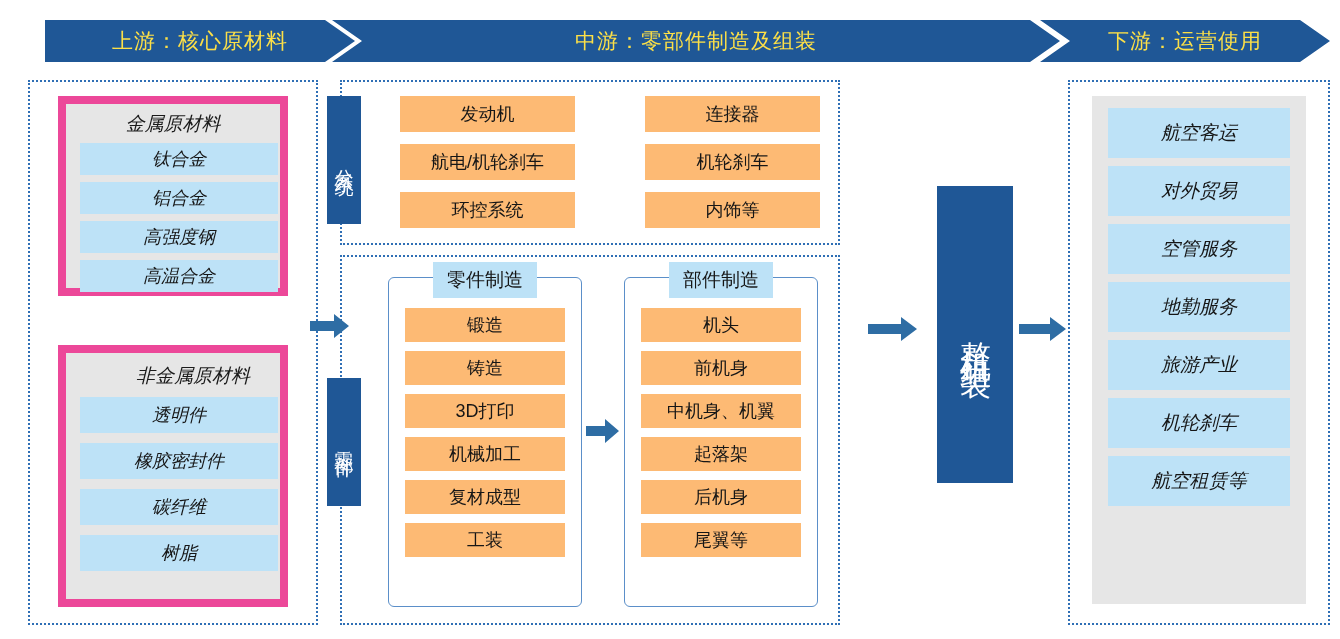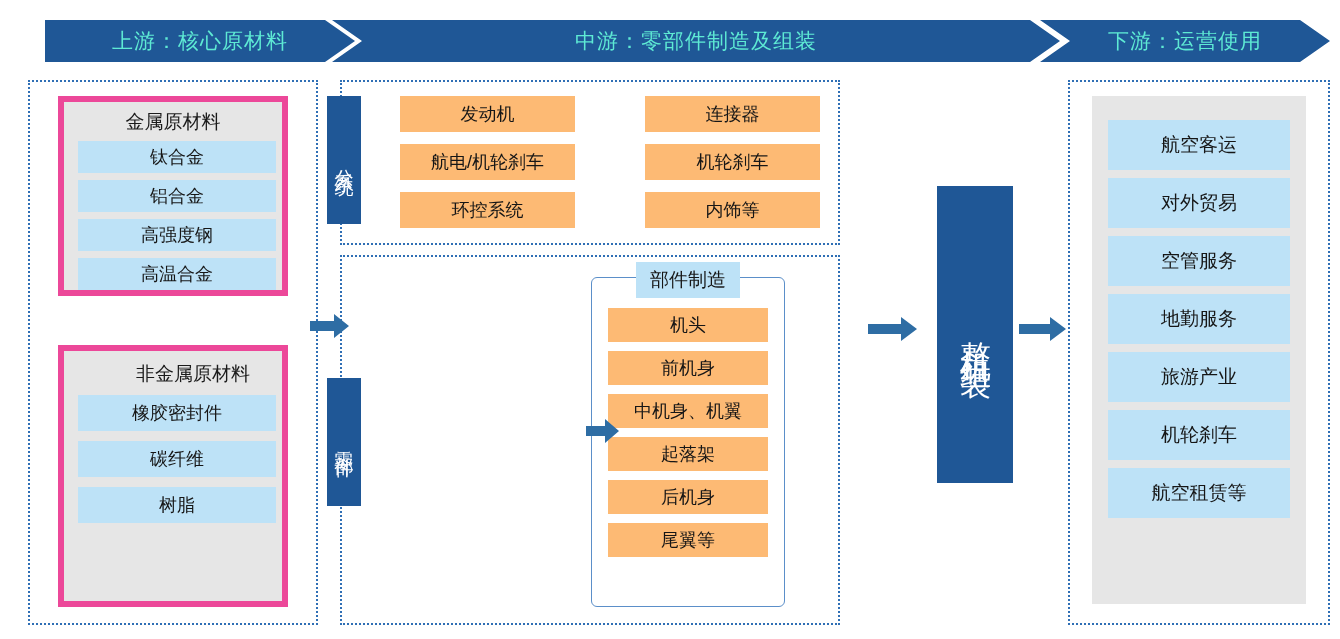--- a/index.html
+++ b/index.html
@@ -10,21 +10,21 @@
     color:#1a1a1a;
     overflow:hidden;
     position:relative;
   }
   .stage{position:relative;width:1340px;height:639px;}
 
   
   .banner{
     position:absolute;
     background:#1f5796;
-    color:#5eead4;
+    color:#fde047;
     font-size:21px;
     display:flex;align-items:center;justify-content:center;
     letter-spacing:1px;
     box-sizing:border-box;
     text-align:center;
   }
   .banner.arrowed{
     clip-path:polygon(0 0, calc(100% - 30px) 0, 100% 50%, calc(100% - 30px) 100%, 0 100%);
   }
   .banner.notched{
@@ -45,21 +45,21 @@
   #mid-zone-sub{left:340px;top:80px;width:500px;height:165px;}
   #mid-zone-parts{left:340px;top:255px;width:500px;height:370px;}
   #down-zone{left:1068px;top:80px;width:262px;height:545px;}
 
   
   .panel{
     position:absolute;
     background:#e6e6e6;
     box-sizing:border-box;
   }
-  .panel.framed{border:6px solid #ec4899;}
+  .panel.framed{border:8px solid #ec4899;font-style:italic;}
   #panel-metal{left:58px;top:96px;width:230px;height:200px;}
   #panel-nonmetal{left:58px;top:345px;width:230px;height:262px;}
   #panel-down{left:1092px;top:96px;width:214px;height:508px;}
 
   .panel-title{
     text-align:center;font-size:19px;color:#1a1a1a;
     padding:6px 0 2px 0;
   }
 
   
@@ -94,36 +94,36 @@
 
   
   .roundbox{
     position:absolute;
     border:1.5px solid #5b8fc9;
     border-radius:6px;
     box-sizing:border-box;
     background:#ffffff;
   }
   #box-parts{left:388px;top:277px;width:194px;height:330px;}
-  #box-comps{left:591px;top:277px;width:194px;height:330px;}
+  #box-comps{left:624px;top:277px;width:194px;height:330px;}
 
   .box-title{
     position:absolute;
     top:-16px;left:50%;transform:translateX(-50%);
     background:#bde2f7;
     font-size:19px;color:#161616;
     padding:5px 14px;
     white-space:nowrap;
   }
   .roundbox .inner{padding:30px 16px 0 16px;}
   .roundbox .chip{width:100%;height:34px;margin-bottom:9px;}
 
   
   #panel-down .chip{width:182px;height:50px;margin-bottom:8px;font-size:19px;}
-  #panel-down .stack{padding-top:24px;}
+  #panel-down .stack{padding-top:12px;font-style:italic;}
 
   
   #panel-metal .chip{width:198px;height:32px;font-size:18px;}
   #panel-nonmetal .chip{width:198px;height:36px;font-size:18px;margin-bottom:10px;}
   #panel-nonmetal .panel-title{padding-top:10px;padding-bottom:8px;padding-left:40px;}
   #panel-metal .panel-title{padding-top:7px;padding-bottom:6px;}
 
   
   #assembly{
     position:absolute;left:937px;top:186px;width:76px;height:297px;
@@ -164,20 +164,21 @@
       <div class="chip blue">钛合金</div>
       <div class="chip blue">铝合金</div>
       <div class="chip blue">高强度钢</div>
       <div class="chip blue">高温合金</div>
     </div>
   </div>
 
   <div class="panel framed" id="panel-nonmetal">
     <div class="panel-title">非金属原材料</div>
     <div class="stack">
+      <div class="chip blue">透明件</div>
       <div class="chip blue">橡胶密封件</div>
       <div class="chip blue">碳纤维</div>
       <div class="chip blue">树脂</div>
     </div>
   </div>
 
   <div class="dotted" id="mid-zone-sub"></div>
   <div class="vtab" id="vtab-sub">
     <span>分系统</span>
   </div>
@@ -190,20 +191,31 @@
     <div class="chip gray">连接器</div>
     <div class="chip gray">机轮刹车</div>
     <div class="chip gray">内饰等</div>
   </div>
 
   <div class="dotted" id="mid-zone-parts"></div>
   <div class="vtab" id="vtab-parts">
     <span>零部件</span>
   </div>
 
+  <div class="roundbox" id="box-parts">
+    <div class="box-title">零件制造</div>
+    <div class="inner">
+      <div class="chip gray">锻造</div>
+      <div class="chip gray">铸造</div>
+      <div class="chip gray">3D打印</div>
+      <div class="chip gray">机械加工</div>
+      <div class="chip gray">复材成型</div>
+      <div class="chip gray">工装</div>
+    </div>
+  </div>
 
   <div class="roundbox" id="box-comps">
     <div class="box-title">部件制造</div>
     <div class="inner">
       <div class="chip gray">机头</div>
       <div class="chip gray">前机身</div>
       <div class="chip gray">中机身、机翼</div>
       <div class="chip gray">起落架</div>
       <div class="chip gray">后机身</div>
       <div class="chip gray">尾翼等</div>

